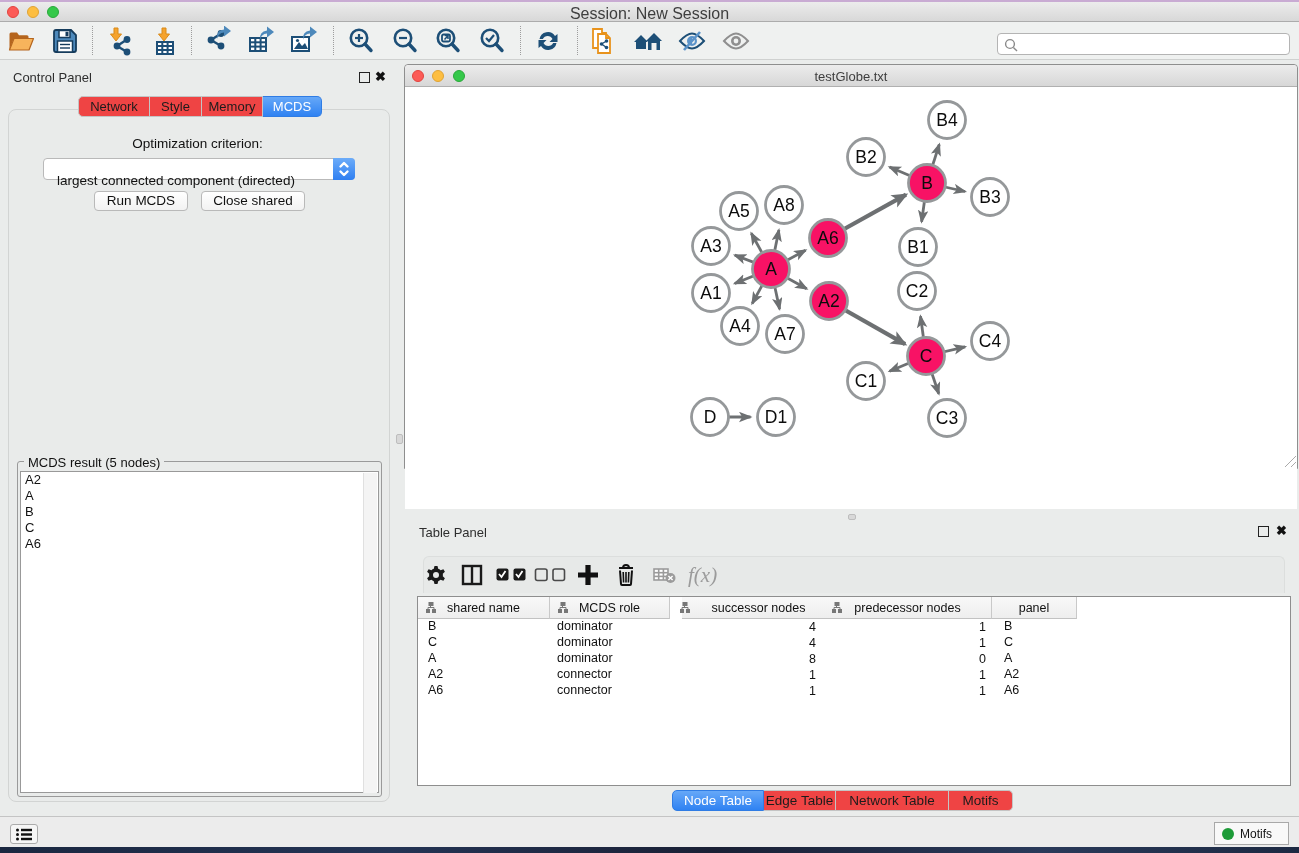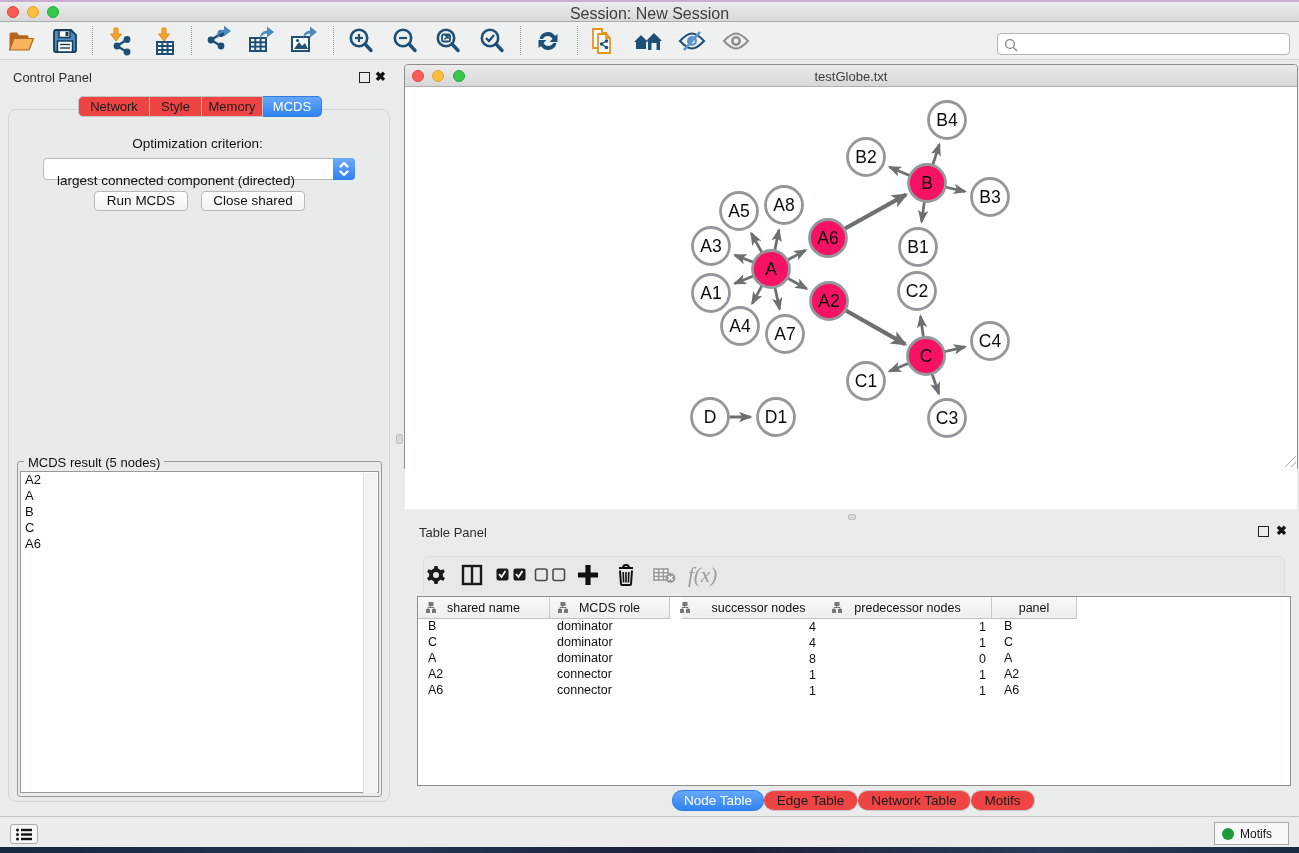--- a/index.html
+++ b/index.html
@@ -63,21 +63,21 @@
 
 #tp-title { left:419px; top:525px; font-size:13px; color:#2e2e2e; }
 #tp-sq { left:1258px; top:526px; width:11px; height:11px; border:1.6px solid #222; }
 #tp-x { left:1276px; top:523px; font-size:13px; font-weight:bold; color:#111; }
 #tp-bar { left:423px; top:556px; width:862px; height:37px; background:#e7e9e8; border:1px solid #dcdedd; border-radius:6px 6px 0 0; border-bottom:none; }
 #tp-table { left:417px; top:596px; width:874px; height:190px; background:#fff; border:1px solid #8e8e8e; }
 .th { position:absolute; top:0; height:22px; background:linear-gradient(#f8f8f8,#eeeeee); border-right:1px solid #c9c9c9; border-bottom:1px solid #c2c2c2; font-size:12.5px; color:#111; text-align:center; line-height:22px; }
 .trow { position:absolute; height:16px; font-size:12.5px; color:#111; line-height:16px; }
 
 #btabs { left:672px; top:790px; }
-#btabs .tab { font-size:13.5px; height:21px;border-radius:10px; }
+#btabs .tab { font-size:13.5px; height:21px; }
 
 #statusbar { left:0; top:816px; width:1299px; height:31px; background:#ececec; border-top:1px solid #c4c4c4; }
 #listbtn { left:10px; top:824px; width:28px; height:20px; background:#f6f6f6; border:1px solid #ababab; border-radius:3px; }
 #membtn { left:1214px; top:822px; width:75px; height:23px; background:#f8f8f8; border:1px solid #a8a8a8; font-size:12px; color:#111; }
 #membtn .dot { position:absolute; left:7px; top:5px; width:12px; height:12px; background:#1d9b38; border-radius:50%; }
 #membtn .mt { position:absolute; left:25px; top:4px; }
 </style>
 </head>
 <body>
 <div class="abs" id="purple"></div>
@@ -487,21 +487,21 @@
 <div class="trow" style="left:406px;top:70px;width:162px;text-align:right">1</div>
 <div class="trow" style="left:586px;top:69px">A2</div>
 <div class="trow" style="left:10px;top:85px">A6</div>
 <div class="trow" style="left:139px;top:85px">connector</div>
 <div class="trow" style="left:252px;top:86px;width:146px;text-align:right">1</div>
 <div class="trow" style="left:406px;top:86px;width:162px;text-align:right">1</div>
 <div class="trow" style="left:586px;top:85px">A6</div>
 </div>
 <div class="abs tabbar" id="btabs">
   <div class="tab sel first" style="width:92px;padding:0">Node Table</div>
-    <div class="tab" style="width:94px;padding:0">Edge Table</div>
+    <div class="tab" style="width:72px;padding:0">Edge Table</div>
     <div class="tab" style="width:113px;padding:0">Network Table</div>
     <div class="tab last" style="width:64px;padding:0">Motifs</div>
 </div>
 <div class="abs" id="statusbar"></div>
 <div class="abs" id="listbtn">
     <svg width="16" height="13" viewBox="0 0 16 13" style="position:absolute;left:5px;top:3px">
 <g fill="#111">
         <circle cx="1.5" cy="2" r="1.5"></circle>
         <rect x="5" y="0.8" width="11" height="2.4"></rect>
 <circle cx="1.5" cy="6.5" r="1.5"></circle>

